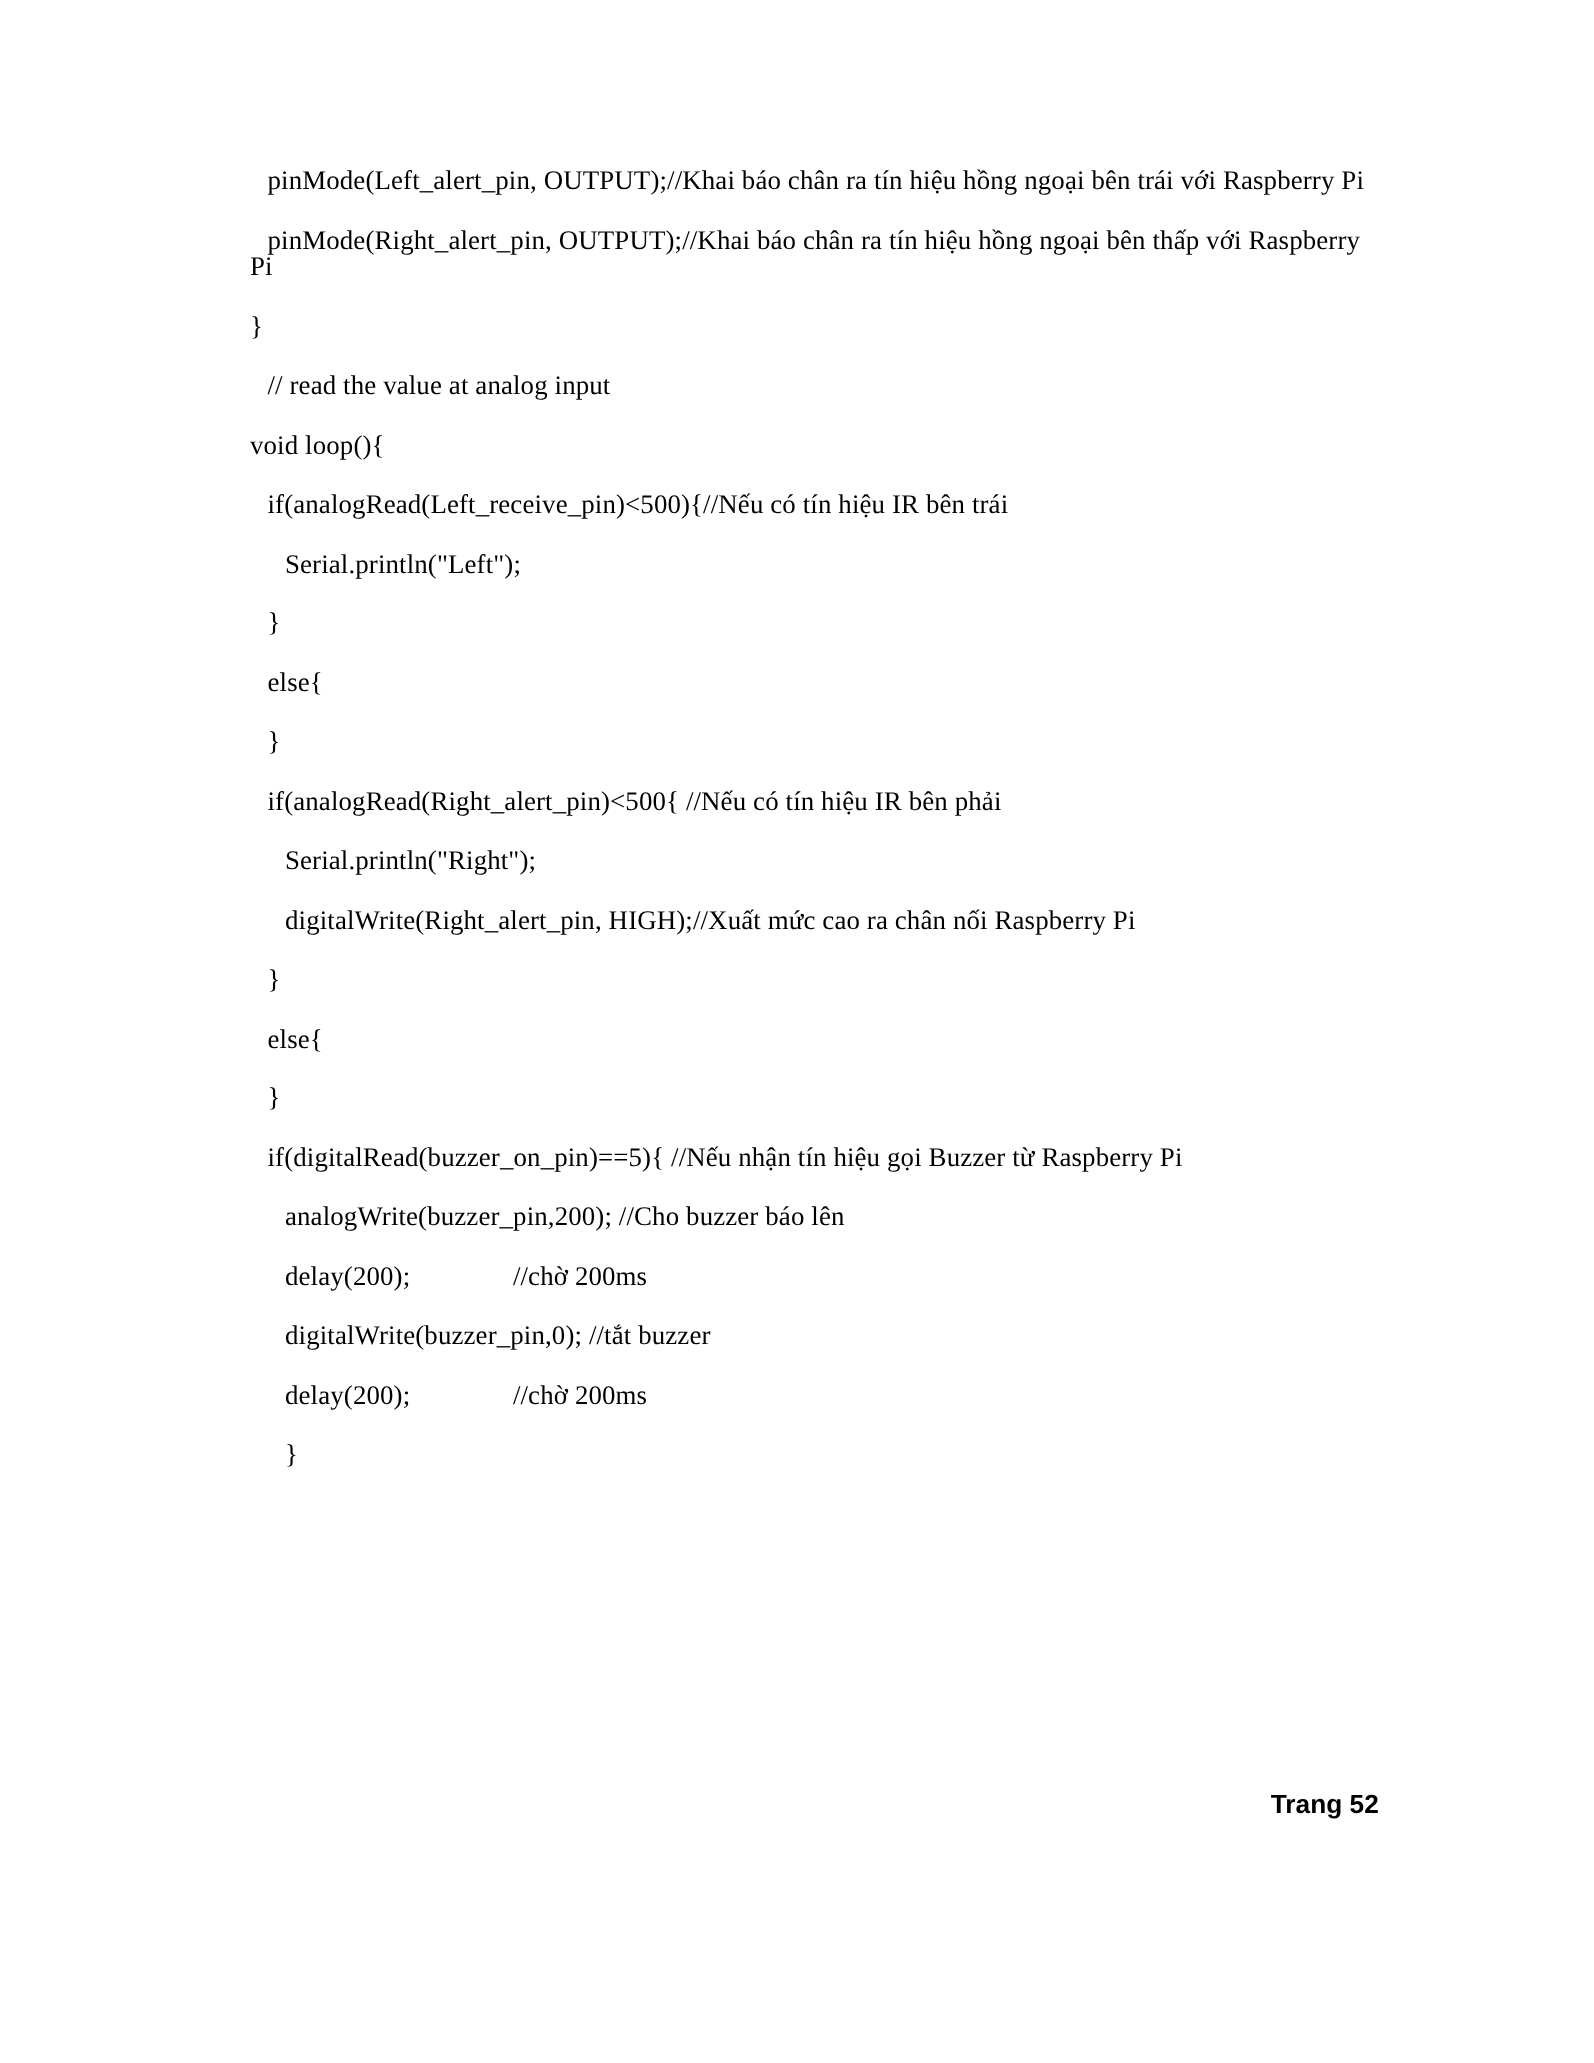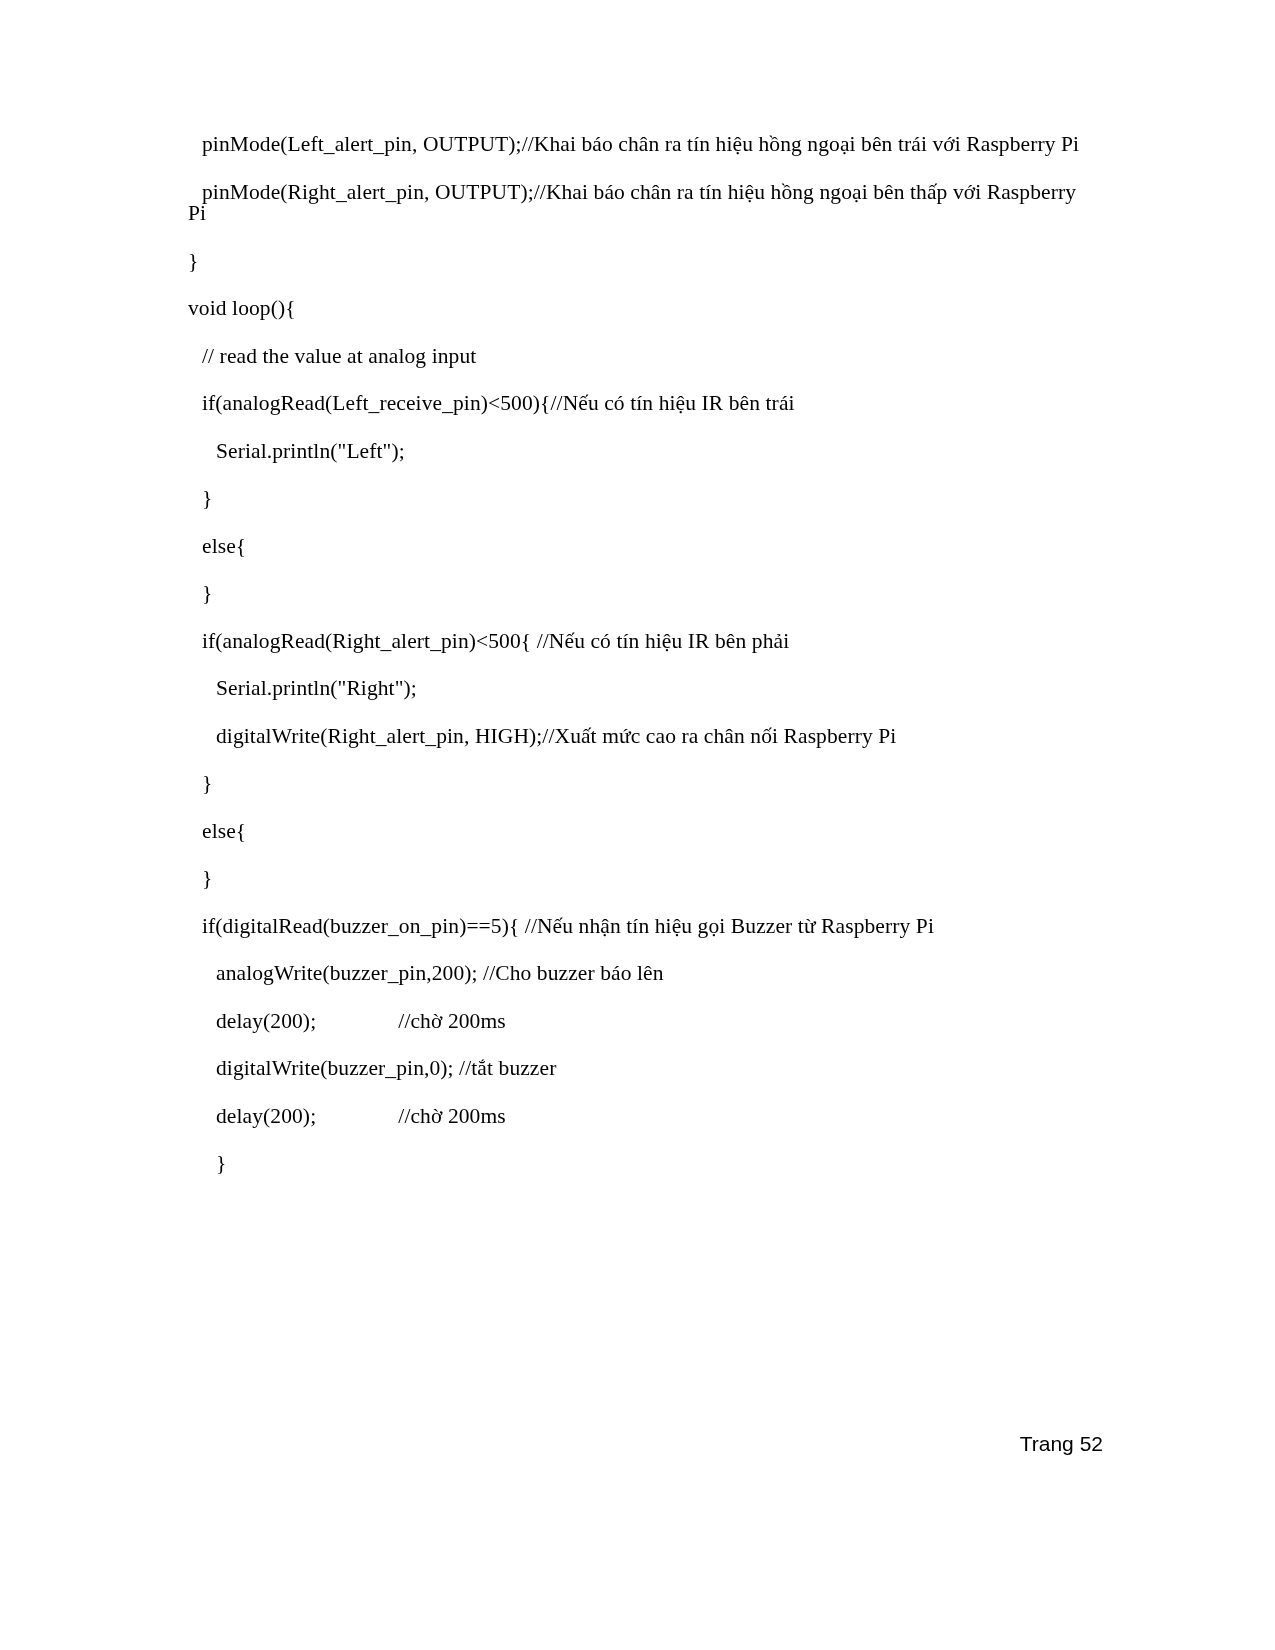--- a/index.html
+++ b/index.html
@@ -12,21 +12,21 @@
     width: 1275px;
     height: 1650px;
     background: #ffffff;
     margin: 0 auto;
     box-sizing: border-box;
     font-family: "Liberation Serif", "DejaVu Serif", serif;
     color: #000000;
   }
   .content {
     position: absolute;
-    left: 188px;
+    left: 200px;
     top: 134px;
     width: 910px;
   }
   .line {
     font-size: 21.5px;
     line-height: 1.0;
     margin: 0 0 26px 0;
     white-space: pre-wrap;
     word-wrap: break-word;
     letter-spacing: 0.1px;
@@ -39,32 +39,33 @@
     text-indent: 14px;
   }
   .footer {
     position: absolute;
     left: 0;
     top: 1432px;
     width: 1103px;
     text-align: right;
     font-family: "Liberation Sans", sans-serif;
     font-size: 21px;
+    font-weight: bold;
   }
 </style>
 </head>
 <body>
 
 <div class="page">
   <div class="content">
       <p class="line hang1">pinMode(Left_alert_pin, OUTPUT);//Khai báo chân ra tín hiệu hồng ngoại bên trái với Raspberry Pi</p>
       <p class="line hang1">pinMode(Right_alert_pin, OUTPUT);//Khai báo chân ra tín hiệu hồng ngoại bên thấp với Raspberry Pi</p>
       <p class="line ind0">}</p>
+      <p class="line ind1">// read the value at analog input</p>
       <p class="line ind0">void loop(){</p>
-      <p class="line ind1">// read the value at analog input</p>
       <p class="line ind1">if(analogRead(Left_receive_pin)&lt;500){//Nếu có tín hiệu IR bên trái</p>
       <p class="line ind2">Serial.println("Left");</p>
       <p class="line ind1">}</p>
       <p class="line ind1">else{</p>
       <p class="line ind1">}</p>
       <p class="line ind1">if(analogRead(Right_alert_pin)&lt;500{ //Nếu có tín hiệu IR bên phải</p>
       <p class="line ind2">Serial.println("Right");</p>
       <p class="line ind2">digitalWrite(Right_alert_pin, HIGH);//Xuất mức cao ra chân nối Raspberry Pi</p>
       <p class="line ind1">}</p>
       <p class="line ind1">else{</p>

